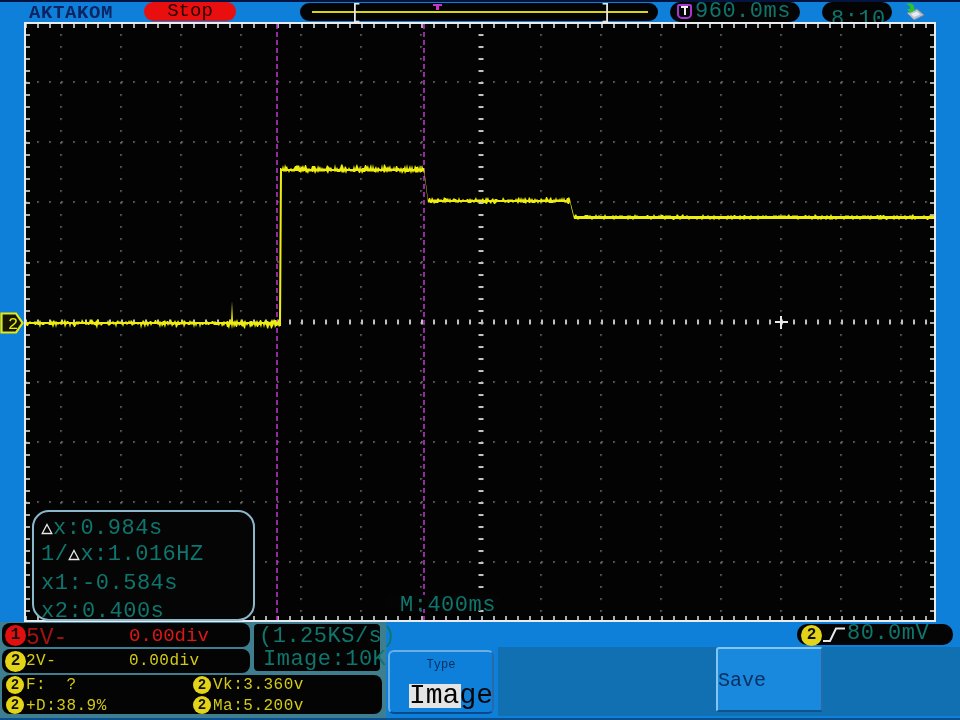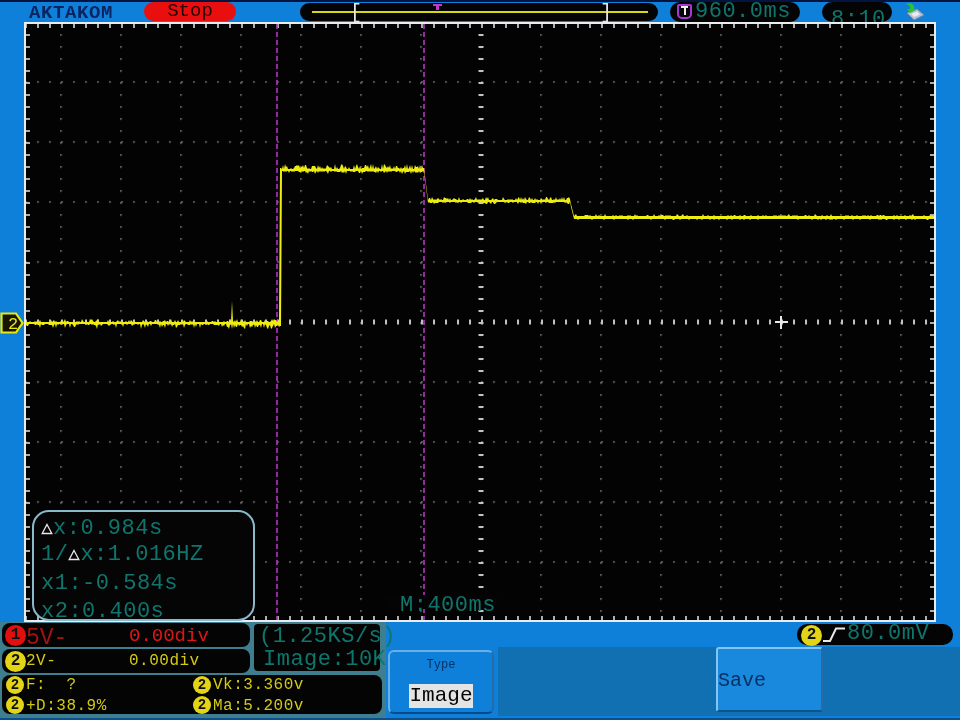--- a/index.html
+++ b/index.html
@@ -486,21 +486,21 @@
 <div class="circ cy" style="left:4px;top:21px;width:18px;height:18px;line-height:18px;font-size:14px">2</div>
 <div class="a yt" style="left:24px;top:21px">+D:38.9%</div>
 <div class="circ cy" style="left:191px;top:1px;width:18px;height:18px;line-height:18px;font-size:14px">2</div>
 <div class="a yt" style="left:211px;top:0">Vk:3.360v</div>
 <div class="circ cy" style="left:191px;top:21px;width:18px;height:18px;line-height:18px;font-size:14px">2</div>
 <div class="a yt" style="left:211px;top:21px">Ma:5.200v</div>
 </div>
 
 <div class="a" style="left:388px;top:650px;width:106px;height:64px;background:#0f80d9;border:2px solid #6ab0e4;border-bottom-color:#0a4a8a;border-right-color:#2a6aa4;border-radius:6px">
 <div class="a" style="left:0;top:6px;width:100%;text-align:center;font-size:12px;color:#093064">Type</div>
-<div class="a" style="left:19px;top:32px;width:64px;height:24px;background:#e4e4e4;text-align:center;font-size:21px;color:#050505;line-height:23px">Image</div>
+<div class="a" style="left:19px;top:32px;width:52px;height:24px;background:#e4e4e4;text-align:center;font-size:28px;color:#050505;line-height:23px">Image</div>
 </div>
 
 <div class="a" style="left:716px;top:647px;width:107px;height:65px;background:#1889dc;border:2px solid #84c4f0;border-bottom-color:#0c548e;border-right-color:#2a6aa4;border-radius:3px">
 <div class="a" style="left:0;top:20px;width:100%;text-align:left;font-size:20px;color:#093064">Save</div>
 </div>
 
 <div class="pill" style="left:797px;top:624px;width:156px;height:21px;border-radius:10px">
 <div class="circ cy" style="left:4px;top:1px">2</div>
 <svg class="a" style="left:25px;top:2px" width="24" height="17" viewBox="0 0 24 17">
       <path d="M1 15 H8 L14 2.5 H23" fill="none" stroke="#e8e8e8" stroke-width="2"></path>

